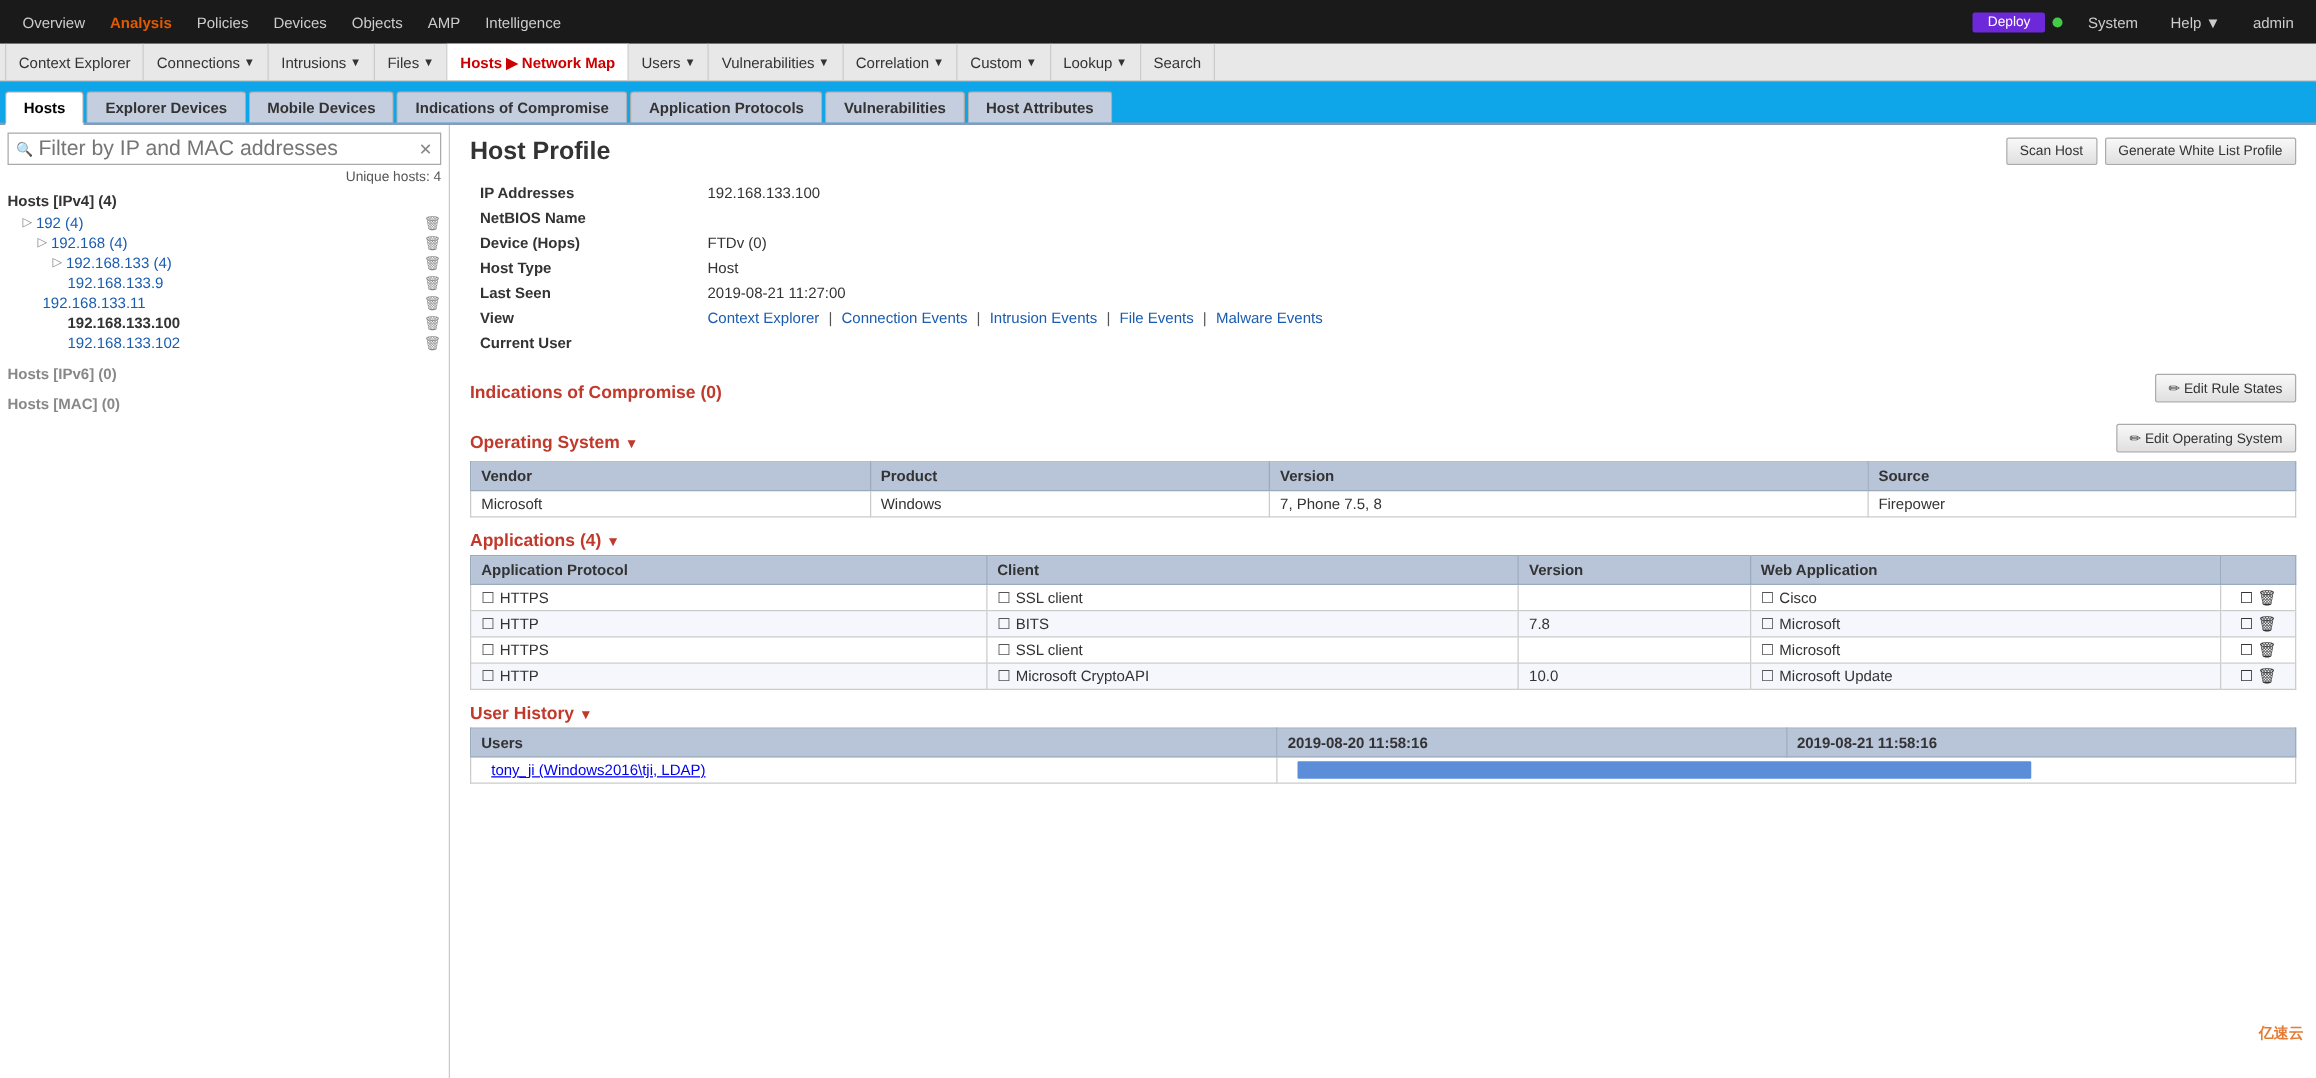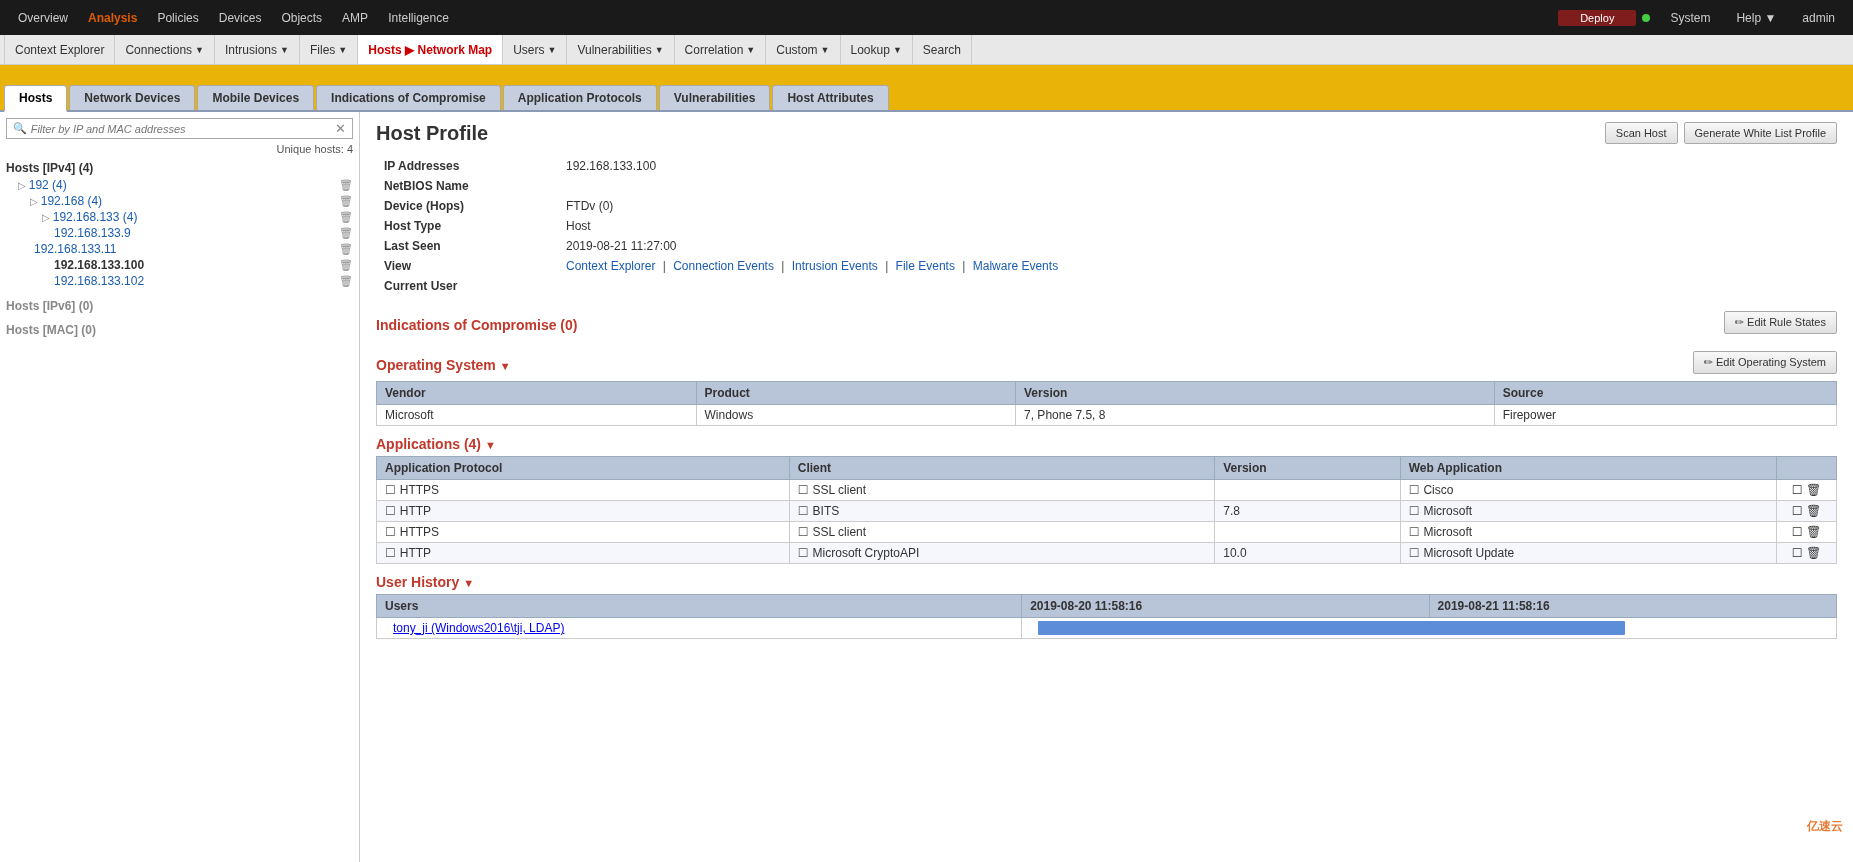--- a/index.html
+++ b/index.html
@@ -20,24 +20,24 @@
       display: flex;
       align-items: center;
       font-size: 12px;
       cursor: pointer;
       white-space: nowrap;
     }
     .top-nav-item.active { color: #e05a00; font-weight: bold; }
     .top-nav-right { margin-left: auto; display: flex; align-items: center; gap: 6px; }
     .top-nav-right .top-nav-item { color: #ccc; }
     .deploy-btn {
-      background: #7f1d1d;
+      background: #6d28d9;
       color: #fff;
       border: none;
-      padding: 2px 22px;
+      padding: 2px 12px;
       font-size: 11px;
       cursor: pointer;
       border-radius: 2px;
     }
     .status-dot { width: 8px; height: 8px; background: #4c4; border-radius: 50%; display: inline-block; margin-right: 4px; }
 
     
     .second-nav {
       background: #e8e8e8;
       border-bottom: 1px solid #ccc;
@@ -56,24 +56,24 @@
       color: #333;
       white-space: nowrap;
       border-right: 1px solid #ccc;
     }
     .second-nav-item:first-child { border-left: 1px solid #ccc; }
     .second-nav-item.active { background: #fff; color: #c00; font-weight: bold; }
     .second-nav-item .arrow { font-size: 9px; margin-left: 3px; }
 
     
     .tab-bar {
-      background: #eab308;
+      background: #0ea5e9;
       display: flex;
       align-items: flex-end;
-      padding: 20px 4px 0;
+      padding: 8px 4px 0;
       border-bottom: 2px solid #8a9ab5;
     }
     .tab-item {
       padding: 5px 14px;
       font-size: 12px;
       font-weight: bold;
       cursor: pointer;
       border: 1px solid #aaa;
       border-bottom: none;
       background: #c5cede;
@@ -108,24 +108,23 @@
       align-items: center;
       border: 1px solid #aaa;
       background: #fff;
       padding: 2px 6px;
       margin-bottom: 4px;
     }
     .filter-icon { color: #888; margin-right: 4px; font-size: 11px; }
     .filter-input {
       border: none;
       outline: none;
-      font-size: 11px;
+      font-size: 17px;
       color: #666;
       flex: 1;
-      font-style: italic;
     }
     .filter-clear { color: #888; cursor: pointer; font-size: 13px; }
     .unique-hosts { text-align: right; font-size: 11px; color: #555; margin-bottom: 6px; }
     .sidebar-section-title { font-weight: bold; font-size: 12px; color: #333; margin: 6px 0 2px; }
     .tree-item {
       display: flex;
       align-items: center;
       padding: 1px 0;
       font-size: 12px;
     }
@@ -279,21 +278,21 @@
   <div class="second-nav-item">Users <span class="arrow">▼</span></div>
   <div class="second-nav-item">Vulnerabilities <span class="arrow">▼</span></div>
   <div class="second-nav-item">Correlation <span class="arrow">▼</span></div>
   <div class="second-nav-item">Custom <span class="arrow">▼</span></div>
   <div class="second-nav-item">Lookup <span class="arrow">▼</span></div>
   <div class="second-nav-item">Search</div>
 </div>
 
 <div class="tab-bar">
   <div class="tab-item active">Hosts</div>
-  <div class="tab-item">Network Devices</div>
+  <div class="tab-item">Explorer Devices</div>
   <div class="tab-item">Mobile Devices</div>
   <div class="tab-item">Indications of Compromise</div>
   <div class="tab-item">Application Protocols</div>
   <div class="tab-item">Vulnerabilities</div>
   <div class="tab-item">Host Attributes</div>
 </div>
 
 <div class="main-layout">
 
   <div class="sidebar">

